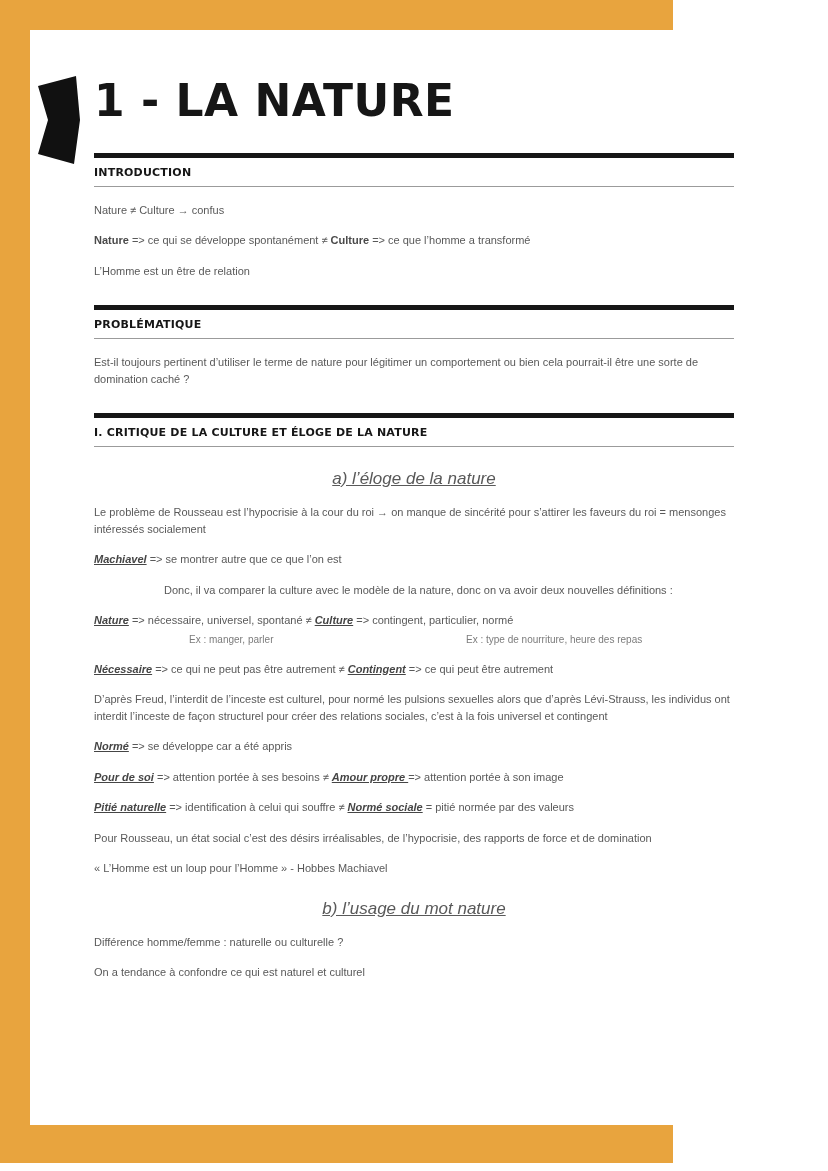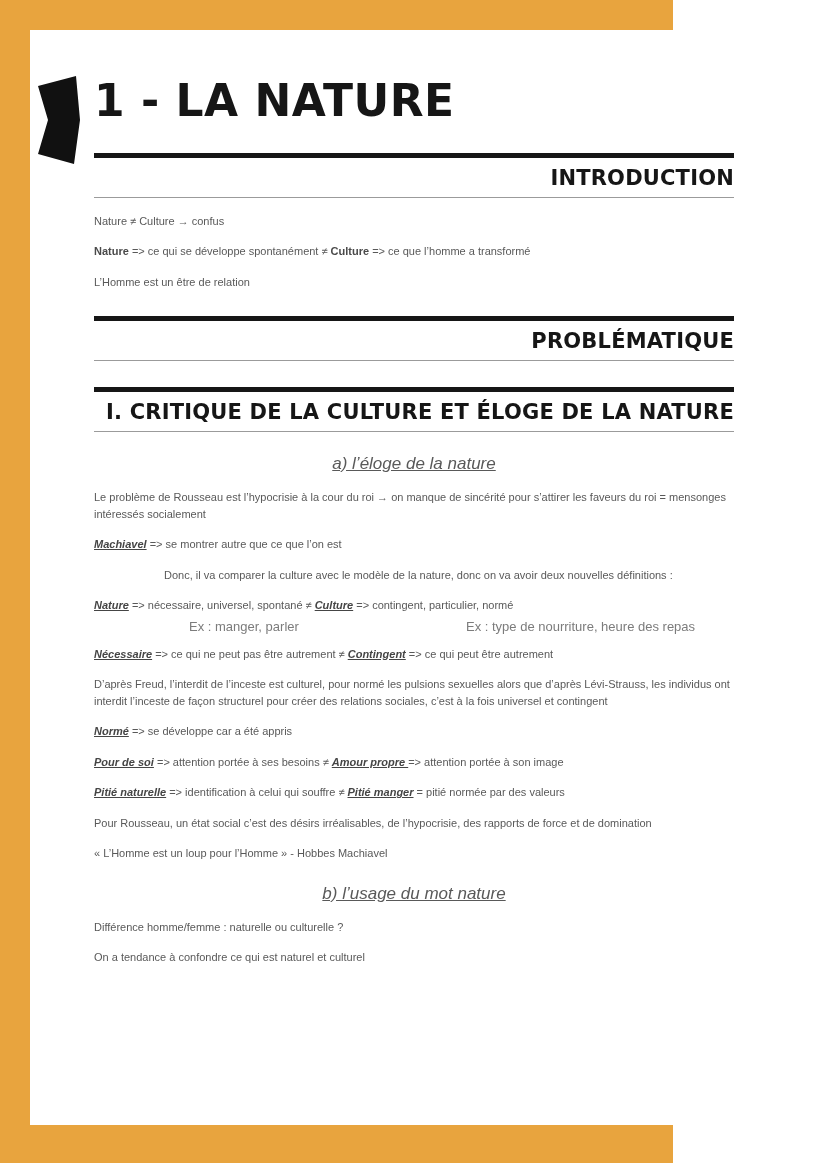--- a/index.html
+++ b/index.html
@@ -21,37 +21,37 @@
   .content { position:relative; padding:46px 64px 0 64px; }
   .doc-title {
     font-family:"DejaVu Sans","Liberation Sans",sans-serif;
     font-size:44px; font-weight:bold; color:var(--heading,#161616);
     letter-spacing:0.5px; margin:0 0 22px 0; line-height:1.15;
   }
   .section-header { margin:26px 0 15px 0; }
   .section-header .bar { height:5px; background:var(--heading,#161616); }
   .section-header .hdr-title {
     font-family:"DejaVu Sans","Liberation Sans",sans-serif;
-    text-align:right; font-weight:bold; font-size:21px;
+    text-align:left; font-weight:bold; font-size:11px;
     color:var(--heading,#161616); padding:8px 0 7px 0; letter-spacing:0.2px;
   }
   .section-header .thin { height:1px; background:#9b9b9b; }
   .para {
     font-size:11px; color:var(--body-text,#595959);
     line-height:1.5; margin:14px 0;
   }
   .para.indent { text-indent:70px; }
   .run-bold { font-weight:bold; color:#4a4a4a; }
   .run-term { font-weight:bold; font-style:italic; text-decoration:underline; color:#454545; }
   .subheading {
     text-align:center; font-size:17px; color:var(--body-text,#595959);
     font-style:italic; text-decoration:underline; margin:22px 0 15px 0;
   }
   .ex-row { position:relative; height:13px; margin:-9px 0 14px 0; }
-  .ex-row span { position:absolute; top:0; font-size:13px; color:#7c7c7c; white-space:nowrap; }
+  .ex-row span { position:absolute; top:0; font-size:10px; color:#7c7c7c; white-space:nowrap; }
 </style>
 </head>
 <body>
 
 <div class="screen">
   <div class="page">
     <div class="content">
       <h1 class="doc-title">1 - LA NATURE</h1>
       <div id="doc-body">
           <div class="section-header">
@@ -60,39 +60,40 @@
             <div class="thin"></div>
           </div>
           <p class="para"><span>Nature ≠ Culture → confus</span></p>
           <p class="para"><span class="run-bold">Nature</span><span> =&gt; ce qui se développe spontanément ≠ </span><span class="run-bold">Culture</span><span> =&gt; ce que l’homme a transformé</span></p>
           <p class="para"><span>L’Homme est un être de relation</span></p>
           <div class="section-header">
             <div class="bar"></div>
             <div class="hdr-title">PROBLÉMATIQUE</div>
             <div class="thin"></div>
           </div>
+          <p class="para"><span>Est-il toujours pertinent d’utiliser le terme de nature pour légitimer un comportement ou bien cela pourrait-il être une sorte de domination caché ?</span></p>
           <div class="section-header">
             <div class="bar"></div>
             <div class="hdr-title">I. CRITIQUE DE LA CULTURE ET ÉLOGE DE LA NATURE</div>
             <div class="thin"></div>
           </div>
           <div class="subheading">a) l’éloge de la nature</div>
           <p class="para"><span>Le problème de Rousseau est l’hypocrisie à la cour du roi → on manque de sincérité pour s’attirer les faveurs du roi = mensonges intéressés socialement</span></p>
           <p class="para"><span class="run-term">Machiavel</span><span> =&gt; se montrer autre que ce que l’on est</span></p>
           <p class="para indent"><span>Donc, il va comparer la culture avec le modèle de la nature, donc on va avoir deux nouvelles définitions :</span></p>
           <p class="para"><span class="run-term">Nature</span><span> =&gt; nécessaire, universel, spontané ≠ </span><span class="run-term">Culture</span><span> =&gt; contingent, particulier, normé</span></p>
           <div class="ex-row">
             <span style="left: 95px;">Ex : manger, parler</span>
             <span style="left: 372px;">Ex : type de nourriture, heure des repas</span>
           </div>
           <p class="para"><span class="run-term">Nécessaire</span><span> =&gt; ce qui ne peut pas être autrement ≠ </span><span class="run-term">Contingent</span><span> =&gt; ce qui peut être autrement</span></p>
           <p class="para"><span>D’après Freud, l’interdit de l’inceste est culturel, pour normé les pulsions sexuelles alors que d’après Lévi-Strauss, les individus ont interdit l’inceste de façon structurel pour créer des relations sociales, c’est à la fois universel et contingent</span></p>
           <p class="para"><span class="run-term">Normé</span><span> =&gt; se développe car a été appris</span></p>
           <p class="para"><span class="run-term">Pour de soi</span><span> =&gt; attention portée à ses besoins ≠ </span><span class="run-term">Amour propre </span><span>=&gt; attention portée à son image</span></p>
-          <p class="para"><span class="run-term">Pitié naturelle</span><span> =&gt; identification à celui qui souffre ≠ </span><span class="run-term">Pitié manger</span><span> = pitié normée par des valeurs</span></p>
+          <p class="para"><span class="run-term">Pitié naturelle</span><span> =&gt; identification à celui qui souffre ≠ </span><span class="run-term">Normé sociale</span><span> = pitié normée par des valeurs</span></p>
           <p class="para"><span>Pour Rousseau, un état social c’est des désirs irréalisables, de l’hypocrisie, des rapports de force et de domination</span></p>
           <p class="para"><span>« L’Homme est un loup pour l’Homme » - Hobbes Machiavel</span></p>
           <div class="subheading">b) l’usage du mot nature</div>
           <p class="para"><span>Différence homme/femme : naturelle ou culturelle ?</span></p>
           <p class="para"><span>On a tendance à confondre ce qui est naturel et culturel</span></p>
         </div>
     </div>
   </div>
   <svg class="bookmark" viewBox="0 0 46 90" xmlns="http://www.w3.org/2000/svg">
     <polygon points="2,10 40,0 44,44 38,88 2,78 12,44" fill="#111111"></polygon>

